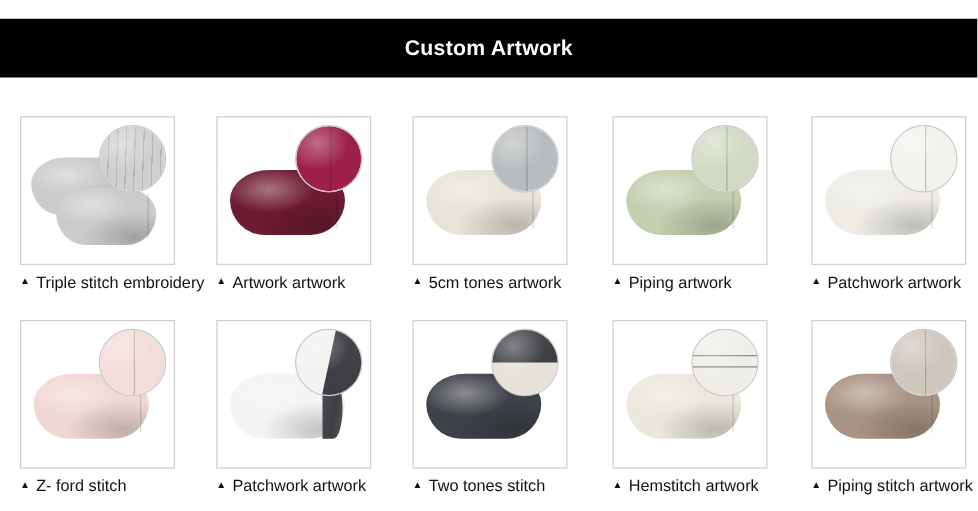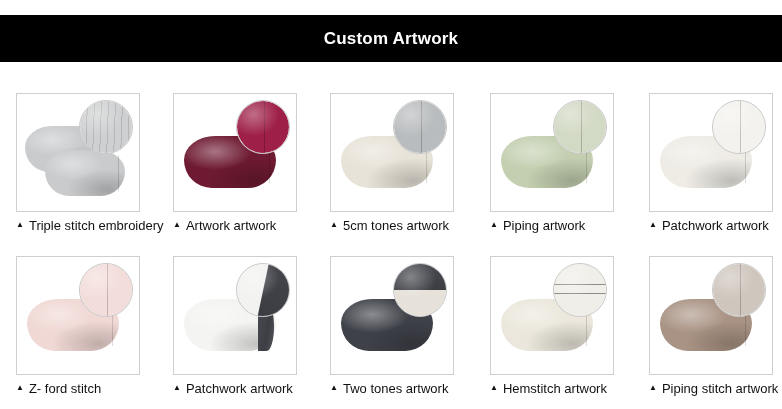--- a/index.html
+++ b/index.html
@@ -398,21 +398,21 @@
             </div>
           </div>
           <div class="loupe">
             <div class="loupe-fill" style="background: rgb(230, 226, 218);"></div>
             <div class="loupe-diag"></div>
             <div class="loupe-gloss"></div>
           </div>
         </div>
         <div class="caption">
           <span class="caption-bullet">▲</span>
-          <span class="caption-label">Two tones artwork</span>
+          <span class="caption-label">Two tones stitch</span>
         </div>
       </div>
 
       <div class="card card-3">
         <div class="thumb">
           <div class="scene">
             <div class="pillow pillow-main" style="background: rgb(235, 231, 220);">
               <div class="sheen"></div>
               <div class="seam"></div>
             </div>

